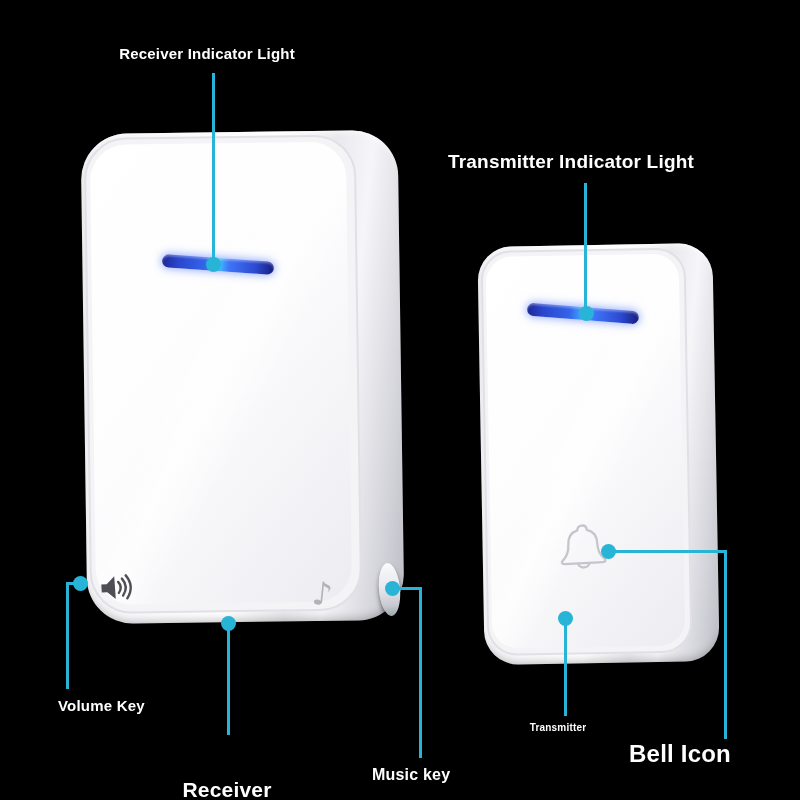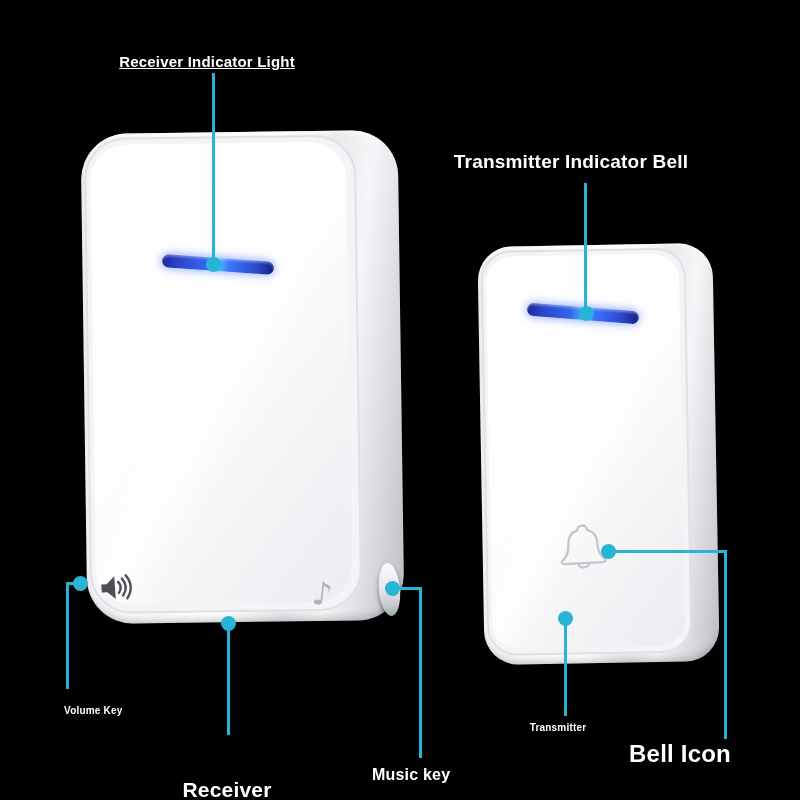--- a/index.html
+++ b/index.html
@@ -44,30 +44,30 @@
   #bell{left:551px;top:516px;transform:rotate(-3deg);}
 
   
   .ln{position:absolute;background:#28b4d6;}
   .dot{position:absolute;width:15px;height:15px;border-radius:50%;background:#28b4d6;}
   .lbl{position:absolute;color:#ffffff;font-weight:700;letter-spacing:.2px;line-height:1.15;white-space:nowrap;}
   .lbl.center{text-align:center;width:300px;}
 
   #ln-recv-ind{left:212px;top:73px;width:3px;height:186px;}
   #dot-recv-ind{left:206px;top:257px;}
-  #lbl-recv-ind{left:57px;top:53px;font-size:15px;text-decoration:underline;}
+  #lbl-recv-ind{left:57px;top:45px;font-size:15px;}
 
   #ln-trans-ind{left:584px;top:183px;width:3px;height:126px;}
   #dot-trans-ind{left:579px;top:306px;}
   #lbl-trans-ind{left:421px;top:151px;font-size:19px;}
 
   #dot-volume{left:73px;top:576px;}
   #ln-volume-h{left:66px;top:582px;width:16px;height:3px;}
   #ln-volume-v{left:66px;top:582px;width:3px;height:107px;}
-  #lbl-volume{left:64px;top:697px;font-size:10px;margin-top:8px;}
+  #lbl-volume{left:58px;top:697px;font-size:15px;}
 
   #dot-receiver{left:221px;top:616px;}
   #ln-receiver{left:227px;top:628px;width:3px;height:107px;}
   #lbl-receiver{left:77px;top:752px;font-size:21px;margin-top:26px;}
 
   #dot-music{left:385px;top:581px;}
   #ln-music-h{left:392px;top:587px;width:30px;height:3px;}
   #ln-music-v{left:419px;top:587px;width:3px;height:171px;}
   #lbl-music{left:372px;top:766px;font-size:16px;}
 
@@ -115,21 +115,21 @@
     <path d="M32 9.5 c-2.8 0 -4.6 2 -4.8 4.6 c-6.5 1.8 -9.7 7.2 -9.7 13.9 c0 8.5 -2.6 12.4 -6.3 15.5 c-1.9 1.6 -1 3.6 1.6 3.6 h38.4 c2.6 0 3.5 -2 1.6 -3.6 c-3.7 -3.1 -6.3 -7 -6.3 -15.5 c0 -6.7 -3.2 -12.1 -9.7 -13.9 c-0.2 -2.6 -2 -4.6 -4.8 -4.6 z" fill="none" stroke="#c5c5cc" stroke-width="2.3" stroke-linejoin="round"></path>
     <path d="M26.5 47.1 a5.5 4.4 0 0 0 11 0" fill="none" stroke="#c5c5cc" stroke-width="2.3"></path>
   </svg>
 
   <div class="ln" id="ln-recv-ind"></div>
   <div class="dot" id="dot-recv-ind"></div>
   <div class="lbl center" id="lbl-recv-ind">Receiver Indicator Light</div>
 
   <div class="ln" id="ln-trans-ind"></div>
   <div class="dot" id="dot-trans-ind"></div>
-  <div class="lbl center" id="lbl-trans-ind">Transmitter Indicator Bell</div>
+  <div class="lbl center" id="lbl-trans-ind">Transmitter Indicator Light</div>
 
   <div class="dot" id="dot-volume"></div>
   <div class="ln" id="ln-volume-h"></div>
   <div class="ln" id="ln-volume-v"></div>
   <div class="lbl" id="lbl-volume">Volume Key</div>
 
   <div class="dot" id="dot-receiver"></div>
   <div class="ln" id="ln-receiver"></div>
   <div class="lbl center" id="lbl-receiver">Receiver</div>
 

